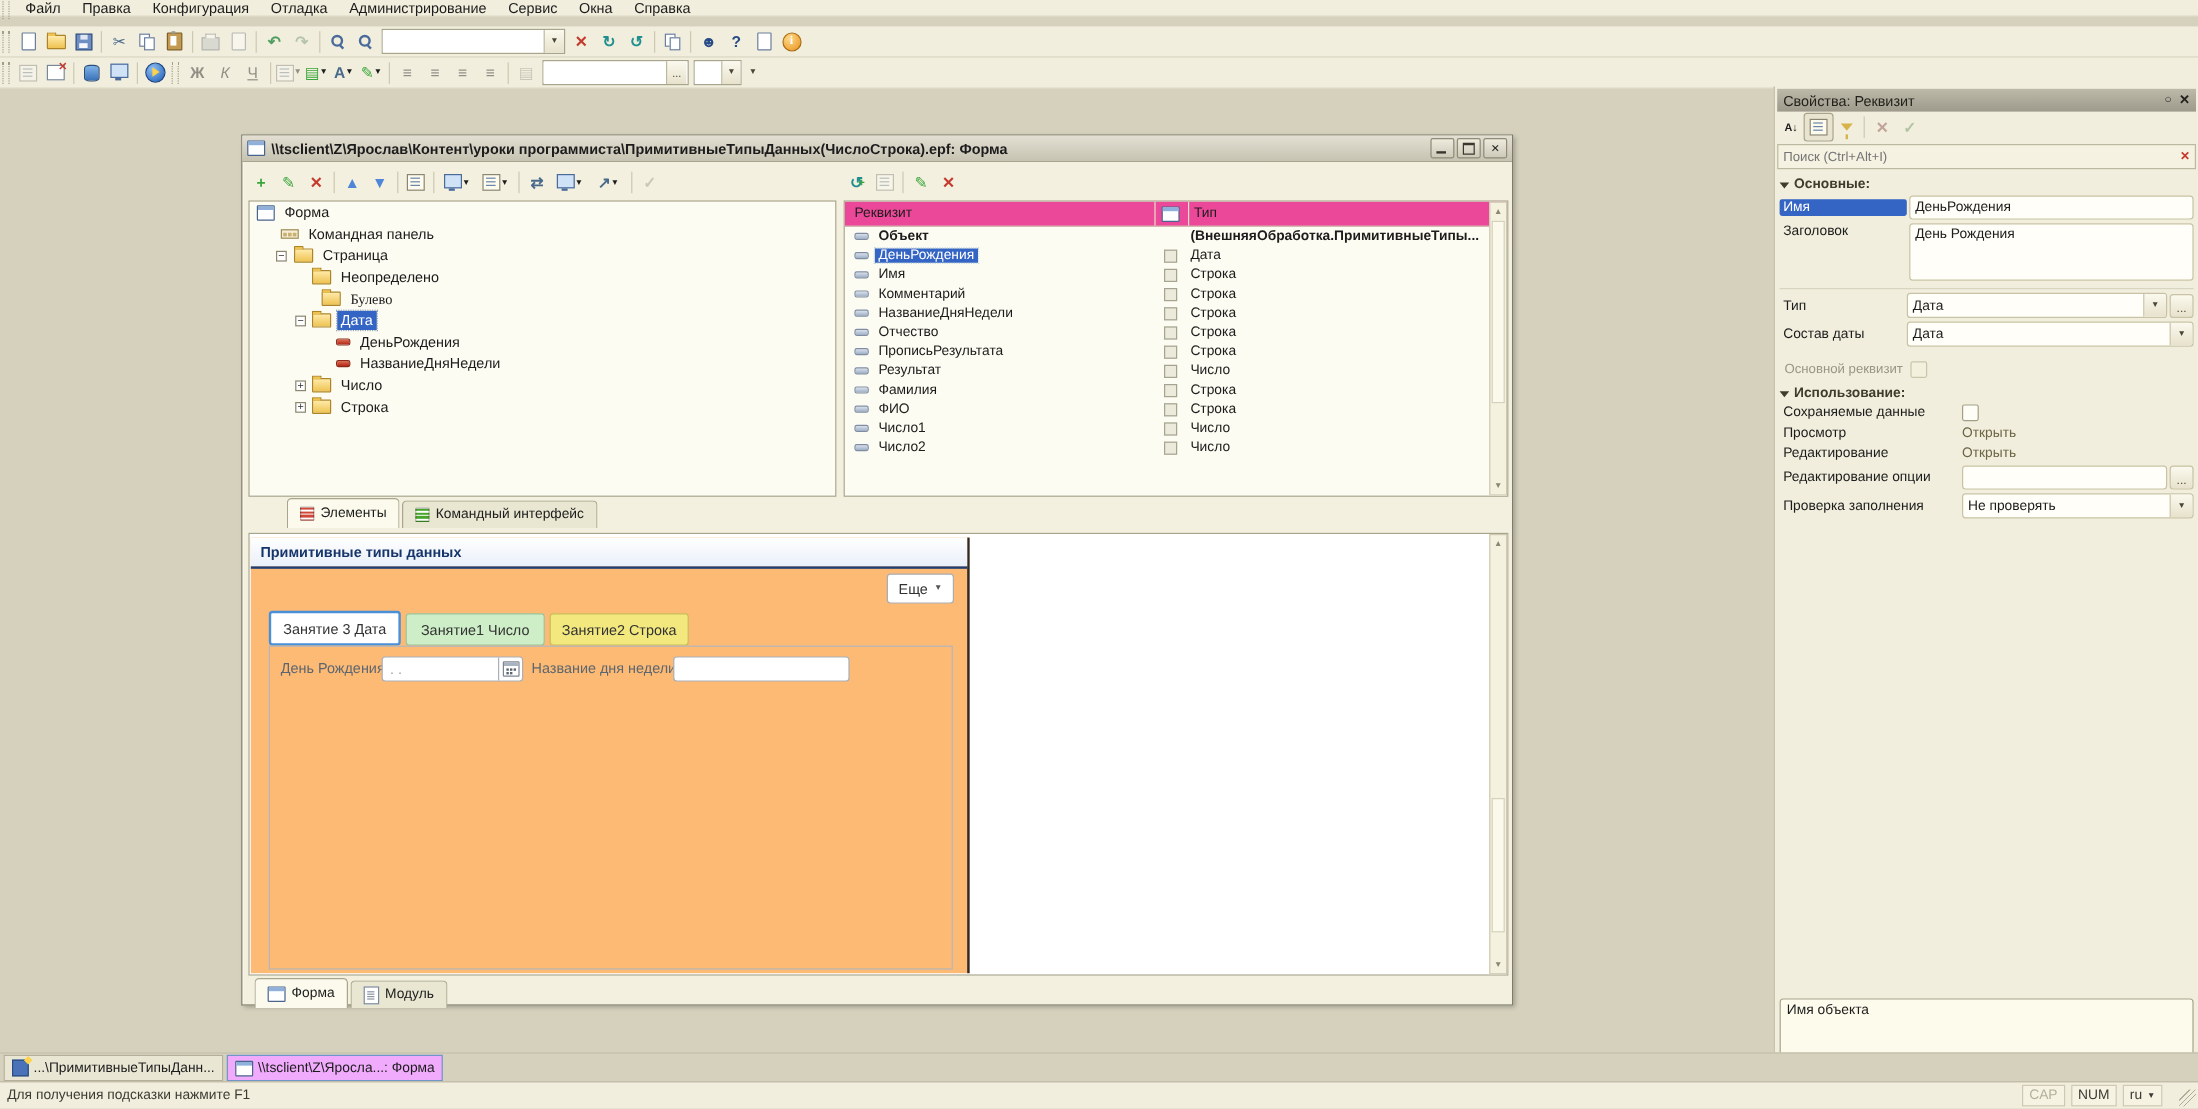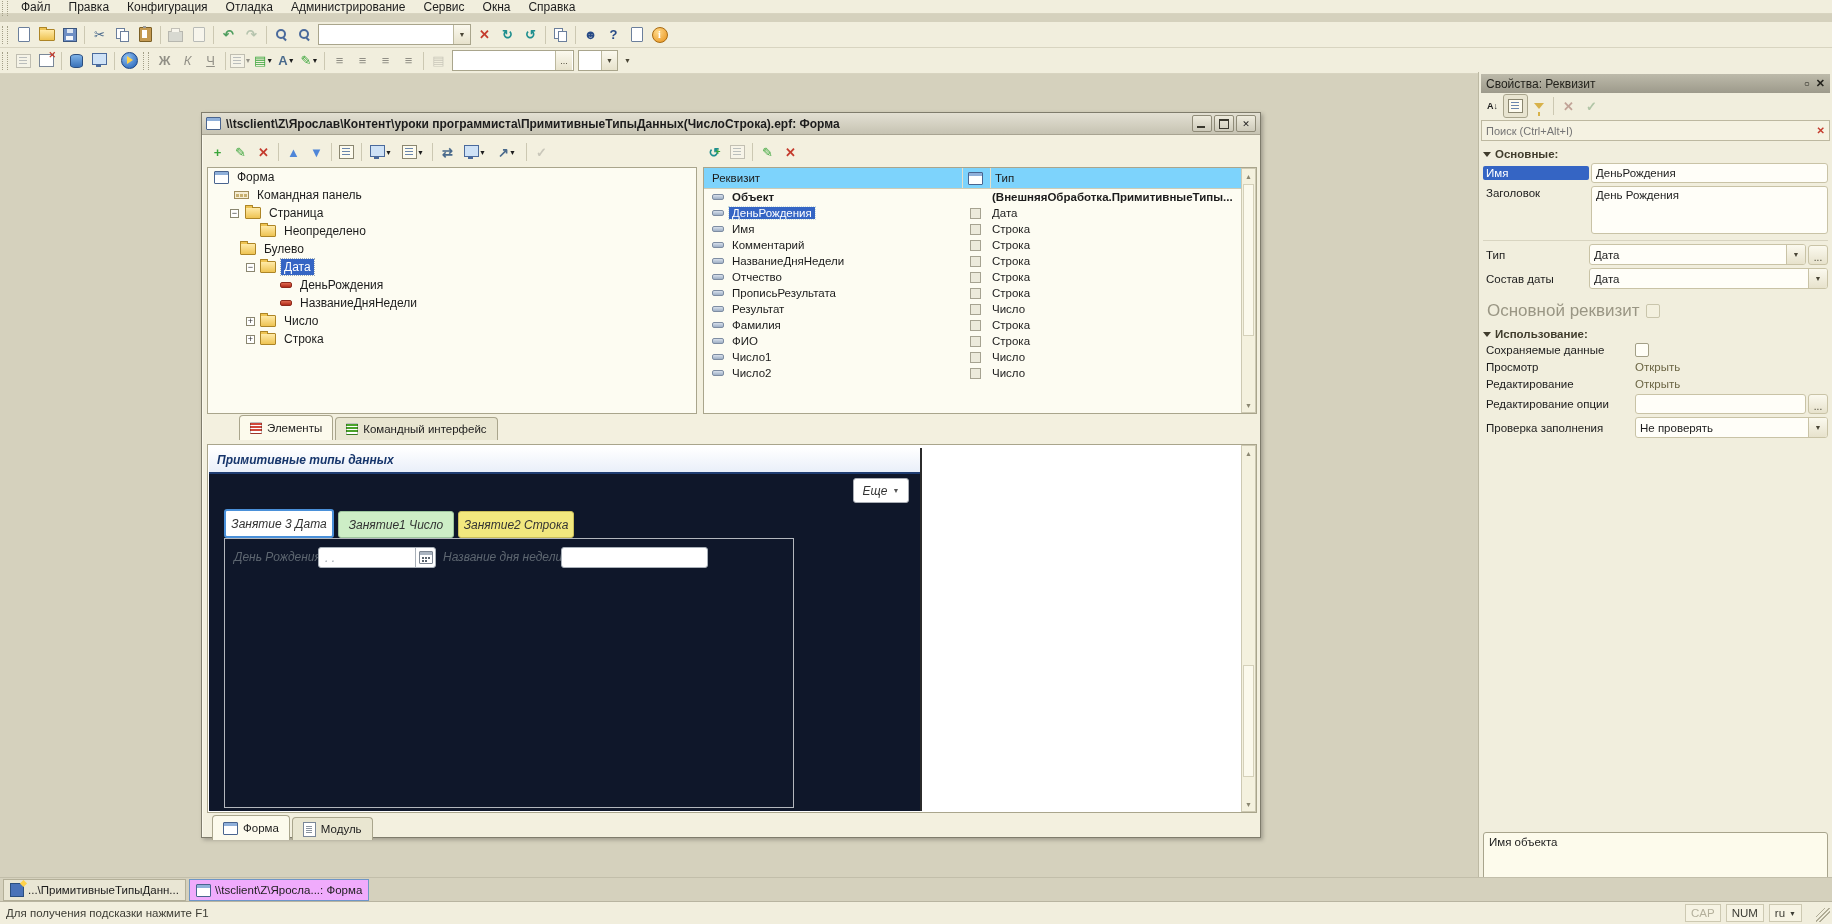--- a/index.html
+++ b/index.html
@@ -75,30 +75,30 @@
   .winbtn .mini{position:absolute;left:4px;bottom:3px;width:8px;height:2px;background:#3a382e;}
   .winbtn .maxi{width:8px;height:7px;border:1px solid #3a382e;border-top:2px solid #3a382e;}
   .itb{position:absolute;height:24px;display:flex;align-items:center;}
   .panel{position:absolute;background:#fdfcf2;border:1px solid #a9a58c;box-sizing:border-box;overflow:hidden;}
   
   .trow{height:18px;display:flex;align-items:center;white-space:nowrap;}
   .trow .lbl{margin-left:5px;padding:1px 3px;}
   .lbl.sel{background:#3565c4;color:#fff;outline:1px dotted #9ab;}
   .lbl.sel2{background:#3565c4;color:#fff;outline:1px dotted #cdd;}
   
-  .thead{height:20px;background:#7dd3fc;border-bottom:1px solid #cfcbb4;display:flex;align-items:center;position:relative;font-size:11.5px;}
+  .thead{height:20px;background:#ec4899;border-bottom:1px solid #cfcbb4;display:flex;align-items:center;position:relative;font-size:11.5px;}
   .arow{height:16px;display:flex;align-items:center;position:relative;font-size:11.5px;white-space:nowrap;}
   .colline{position:absolute;top:0;bottom:0;width:1px;background:#e4e0ca;}
   
   .ftabs{position:absolute;display:flex;gap:2px;height:24px;align-items:flex-end;}
   .ftab{height:22px;display:flex;align-items:center;gap:5px;padding:0 10px;border:1px solid #a9a58c;border-bottom:0;border-radius:4px 4px 0 0;background:#e9e6d1;cursor:default;font-size:11.5px;}
   .ftab.active{background:#fcfaec;height:24px;font-weight:normal;}
   
   #designer{position:absolute;left:5px;top:331px;width:1050px;height:369px;background:#fff;border:1px solid #a9a58c;box-sizing:border-box;}
-  #preview{position:absolute;left:1px;top:3px;width:713px;height:363px;background:#0f172a;border-right:2px solid #2b2b2b;box-sizing:border-box;font-style:italic;}
+  #preview{position:absolute;left:1px;top:3px;width:599px;height:363px;background:#fdba74;border-right:2px solid #2b2b2b;box-sizing:border-box;}
   #pv-title{height:24px;background:linear-gradient(#ffffff,#e9eff9);border-bottom:2px solid #1f3d72;color:#16356b;font-weight:bold;display:flex;align-items:center;padding-left:8px;font-size:12px;}
   .pv-tab{position:absolute;height:27px;display:flex;align-items:center;justify-content:center;border:1px solid #a9adb4;border-radius:3px;font-size:12px;color:#333;background:#fff;box-sizing:border-box;}
   .pv-input{border:1px solid #a9b0b8;border-radius:3px;background:#fff;height:21px;box-sizing:border-box;display:flex;align-items:center;font-size:12px;}
   .vscroll{position:absolute;width:15px;background:#f4f1de;border:1px solid #cdc9b2;box-sizing:border-box;}
   .sarrow{position:absolute;left:0;right:0;height:14px;display:flex;align-items:center;justify-content:center;font-size:7px;color:#8a8670;}
   .sthumb{position:absolute;left:1px;right:1px;background:#fbf9ec;border:1px solid #d5d1ba;}
   
   #props{position:absolute;left:1478px;top:72px;width:354px;bottom:22px;background:#f1eedd;border-left:1px solid #bdb9a3;box-sizing:border-box;}
   #props-header{position:absolute;left:2px;top:2px;right:2px;height:19px;background:linear-gradient(#bdbaaa,#9d9a8b);display:flex;align-items:center;padding:0 5px;box-sizing:border-box;color:#23221c;}
   #props-header .t{flex:1;font-size:12px;}
@@ -387,21 +387,21 @@
     </div>
     <div class="trow" style="padding-left:22px;">
       <span class="exp">−</span>
       <span class="i-folder" style="margin-left:6px"></span>
       <span class="lbl">Страница</span>
     </div>
     <div class="trow" style="padding-left:52px;">
       <span class="i-folder"></span>
       <span class="lbl">Неопределено</span>
     </div>
-    <div class="trow" style="padding-left:32px;">
+    <div class="trow" style="padding-left:60px;font-family:Liberation Serif, serif;">
       <span class="i-folder"></span>
       <span class="lbl">Булево</span>
     </div>
     <div class="trow" style="padding-left:38px;">
       <span class="exp">−</span>
       <span class="i-folder" style="margin-left:5px"></span>
       <span class="lbl sel">Дата</span>
     </div>
     <div class="trow" style="padding-left:72px;">
       <span class="dashr"></span>
@@ -621,21 +621,21 @@
       <span class="dots">...</span>
     </div>
     <div class="prow">
       <span class="plabel">Состав даты</span>
       <span class="pcombo">
         <span class="v">Дата</span>
         <span class="da">▼</span>
       </span>
     </div>
     <div class="prow" style="margin-top:12px;color:#9a9684">
-      <span style="font-size:17px;padding-left:4px">Основной реквизит</span>
+      <span style="font-size:11px;padding-left:4px">Основной реквизит</span>
       <span class="cb off" style="margin-left:6px"></span>
     </div>
 
     <div class="sechead">
         <span class="tri"></span>
         <span>Использование:</span>
       </div>
     <div class="prow prow2">
       <span class="plabel">Сохраняемые данные</span>
       <span class="cb"></span>

